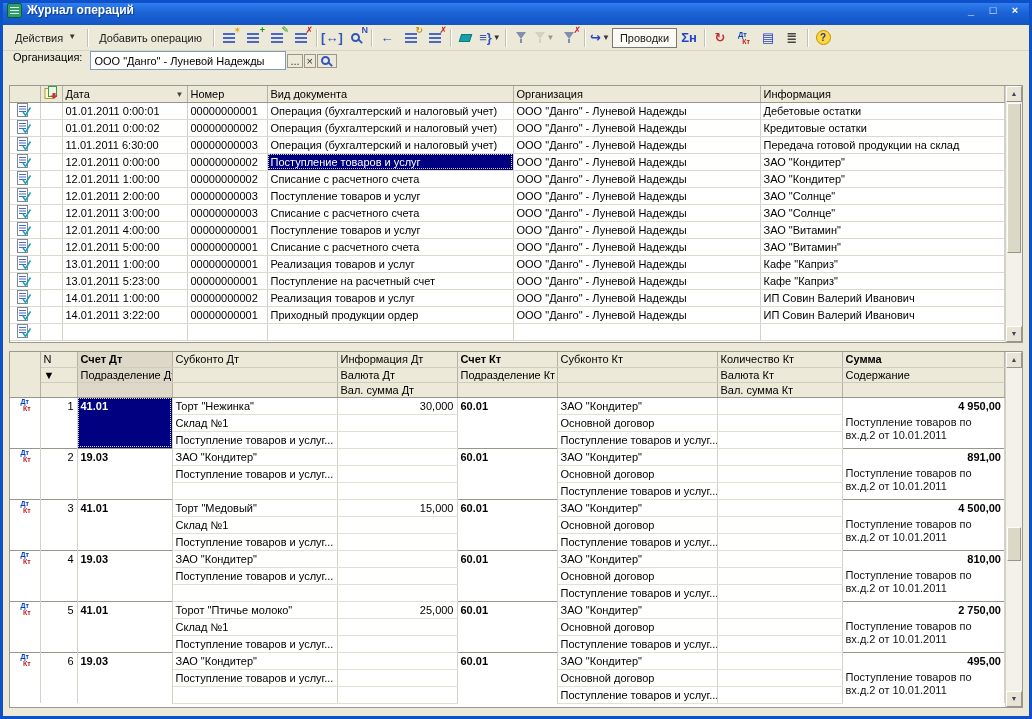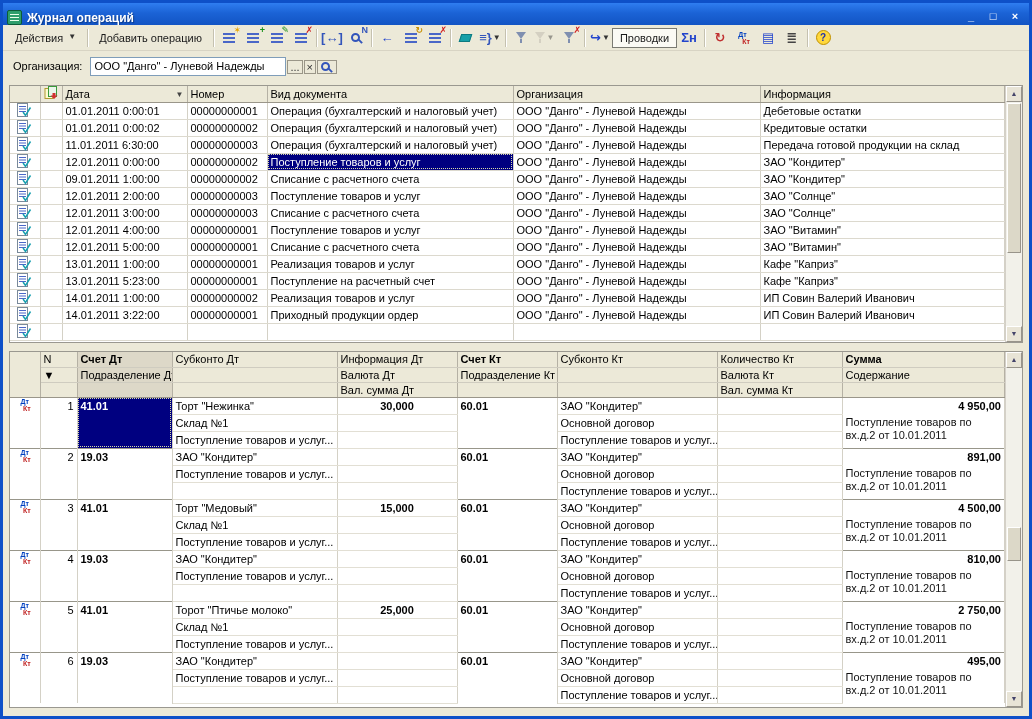--- a/index.html
+++ b/index.html
@@ -2,21 +2,21 @@
 <html><head>
 <meta charset="utf-8">
 <style>
   * { box-sizing: border-box; margin: 0; padding: 0; }
   html,body { width:1032px; height:719px; font-family:"Liberation Sans","DejaVu Sans",sans-serif; }
   .window{
     width:1032px;height:719px;border:3px solid #0e50c8;display:flex;flex-direction:column;
     background:#ece9d8;overflow:hidden;
   }
   
-  .titlebar{height:22px;flex:0 0 22px;display:flex;align-items:flex-end;padding:0 4px;
+  .titlebar{height:22px;flex:0 0 22px;display:flex;align-items:flex-start;padding:0 4px;
     background:linear-gradient(to bottom,#2f7df0 0%,#1b63d6 45%,#1254c4 100%);color:#fff;}
   .appicon{width:15px;height:15px;margin-right:5px;background:#2e9e6b;border:1px solid #0c5c38;border-radius:2px;
     display:flex;align-items:center;justify-content:center;}
   .appicon i{display:block;width:9px;height:7px;background:repeating-linear-gradient(to bottom,#eaffea 0,#eaffea 1px,transparent 1px,transparent 3px);}
   .title-text{font-weight:bold;font-size:12px;text-shadow:1px 1px 1px #0a3a8a;}
   .win-controls{margin-left:auto;display:flex;gap:2px;}
   .wc{width:20px;height:16px;color:#fff;font:bold 11px/15px "Liberation Sans",sans-serif;text-align:center;cursor:default;}
   
   .toolbar{height:26px;flex:0 0 26px;display:flex;align-items:center;padding:0 4px;
     background:#ece9d8;border-bottom:1px solid #d8d4c4;}
@@ -36,21 +36,21 @@
   .fstem{width:2px;height:4px;}
   .mag{width:9px;height:9px;border:2px solid #3355bb;border-radius:50%;position:relative;}
   .mag::after{content:"";position:absolute;width:6px;height:2px;background:#3355bb;transform:rotate(45deg);right:-5px;bottom:-2px;}
   .flagi{width:11px;height:8px;background:#17a0a8;transform:skewX(-18deg);border:1px solid #0c7a80;}
   .helpi{width:15px;height:15px;border-radius:50%;background:#ffd83c;border:1px solid #c09000;color:#2233aa;
     font:bold 10px/13px "Liberation Sans",sans-serif;text-align:center;}
   .dtkti{font:bold 7px/7px "Liberation Sans",sans-serif;}
   .dtkti .a{color:#0040c0;display:block;}
   .dtkti .b{color:#c02020;display:block;margin-left:4px;}
   
-  .filter-row{height:30px;flex:0 0 30px;display:flex;align-items:center;padding:0 10px;background:#ece9d8;}
+  .filter-row{height:30px;flex:0 0 30px;display:flex;padding:0 10px;background:#ece9d8;}
   .filter-label{font-size:11px;margin-right:8px;}
   .filter-input{width:196px;height:19px;border:1px solid #7f9db9;background:#fff;font:11px "Liberation Sans",sans-serif;padding:0 3px;}
   .fbtn{height:19px;min-width:19px;border:1px solid #9a9688;background:#ece9d8;font:11px/16px "Liberation Sans",sans-serif;
     text-align:center;margin-left:1px;padding:0 2px;color:#333;}
   .gap4{height:4px;flex:0 0 4px;}
   
   .grid-area{position:relative;margin:0 6px;background:#fff;border:1px solid #9a9890;overflow:hidden;}
   .journal-area{height:258px;flex:0 0 258px;}
   .splitter{height:8px;flex:0 0 8px;background:#ece9d8;}
   .postings-area{height:357px;flex:0 0 357px;}
@@ -66,21 +66,21 @@
   .selcell{background:#000080 !important;color:#fff !important;outline:1px dotted #d8d8a8;outline-offset:-2px;}
   
   .ptable th{height:15px;background:#ece9d8;border-right:1px solid #b5b1a4;border-bottom:1px solid #cfccc0;
     font-weight:normal;text-align:left;padding:0 3px;}
   .ptable th.hb{font-weight:bold;}
   .ptable th.hdark{background:#ddd8c8;}
   .ptable th.hbot{border-bottom:1px solid #9a968a;}
   .ptable td{height:16px;padding:0 3px;border-right:1px solid #d4d1c6;vertical-align:top;font-size:11px;line-height:16px;}
   .ptable tr.efirst td{border-top:1px solid #98968a;}
   .ptable td.sub,.ptable td.qty{border-bottom:1px solid #e2dfd4;}
-  .ptable td.qty{text-align:center;font-weight:bold;}
+  .ptable td.qty{text-align:right;}
   .ptable td.acct{font-weight:bold;}
   .ptable td.ncell{text-align:right;}
   .sumval{font-weight:bold;text-align:right;height:16px;}
   .sumcontent{font-size:11px;line-height:13px;white-space:normal;padding-top:2px;color:#111;}
   
   .vscroll{position:absolute;top:0;right:0;bottom:0;width:17px;background:#f2f1ea;border-left:1px solid #d4d0c8;}
   .vs-btn{height:16px;background:#e8e4d6;border:1px solid #fff;border-right-color:#98948a;border-bottom-color:#98948a;
     font-size:7px;text-align:center;line-height:14px;color:#44446a;}
   .vs-btn.down{position:absolute;bottom:0;left:0;right:0;}
   .vs-thumb{position:absolute;left:1px;width:14px;background:#dcd8c8;border:1px solid #fff;
@@ -300,21 +300,21 @@
           </tr>
           <tr>
             <td class="icell"><svg width="15" height="14" viewBox="0 0 15 14">
                 <rect x="0.5" y="0.5" width="10" height="13" fill="#ffffff" stroke="#7a8a9a"></rect>
                 <line x1="2" y1="3.5" x2="9" y2="3.5" stroke="#4a67c8"></line>
                 <line x1="2" y1="6" x2="9" y2="6" stroke="#4a67c8"></line>
                 <line x1="2" y1="8.5" x2="9" y2="8.5" stroke="#4a67c8"></line>
                 <polyline points="6,9 8.5,12.5 13.5,4.5" fill="none" stroke="#18a0b0" stroke-width="1.5"></polyline>
               </svg></td>
             <td></td>
-            <td>09.01.2011 1:00:00</td>
+            <td>12.01.2011 1:00:00</td>
             <td>00000000002</td>
             <td>Списание с расчетного счета</td>
             <td>ООО "Данго" - Луневой Надежды</td>
             <td>ЗАО "Кондитер"</td>
           </tr>
           <tr>
             <td class="icell"><svg width="15" height="14" viewBox="0 0 15 14">
                 <rect x="0.5" y="0.5" width="10" height="13" fill="#ffffff" stroke="#7a8a9a"></rect>
                 <line x1="2" y1="3.5" x2="9" y2="3.5" stroke="#4a67c8"></line>
                 <line x1="2" y1="6" x2="9" y2="6" stroke="#4a67c8"></line>

